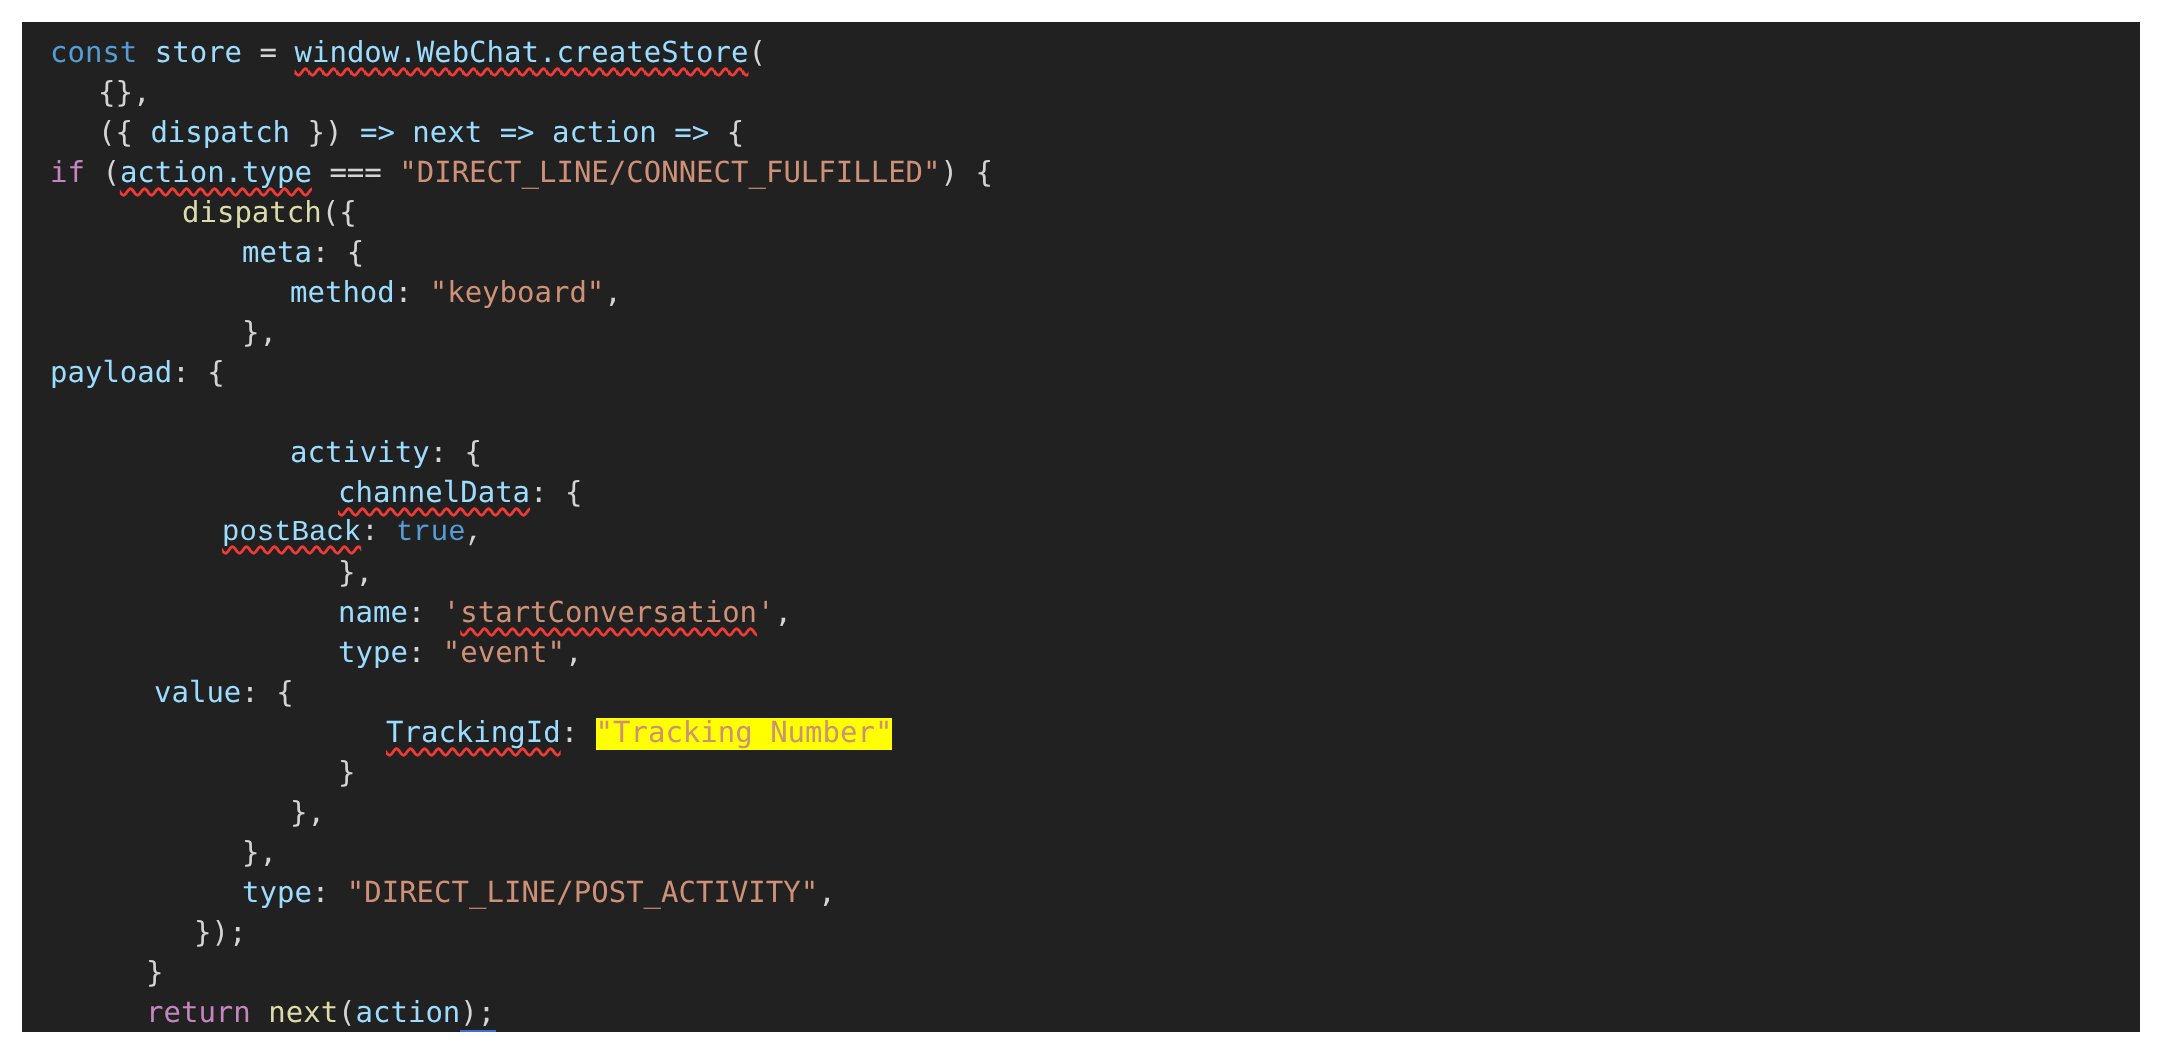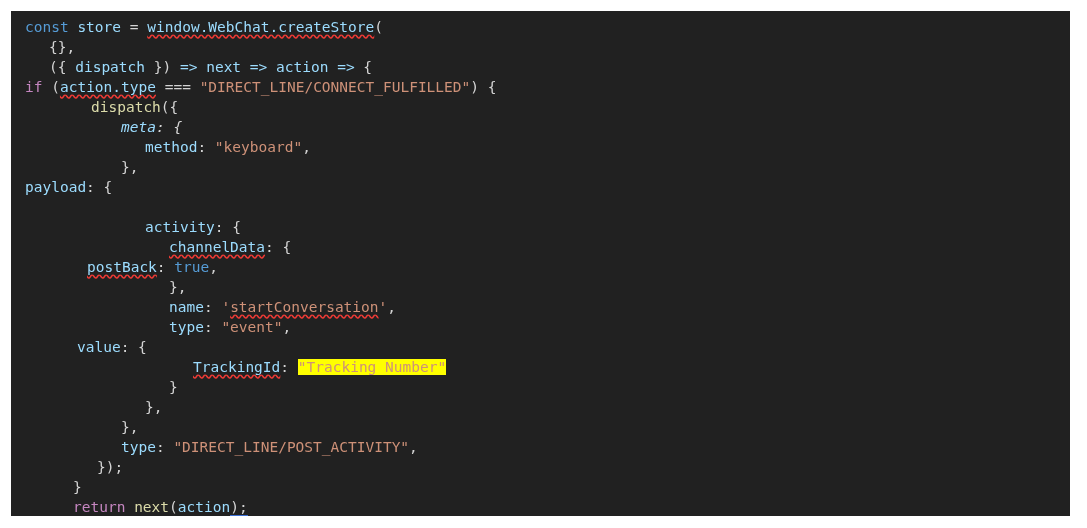--- a/index.html
+++ b/index.html
@@ -92,27 +92,27 @@
 
 <div id="page">
 
   <div id="code-block">
     <div id="code-lines">
         <div class="code-line" style="padding-left: 14px;"><span class="kw">const</span><span class="punc"> </span><span class="ident">store</span><span class="punc"> </span><span class="op">=</span><span class="punc"> </span><span class="ident sp">window.WebChat.createStore</span><span class="punc">(</span></div>
         <div class="code-line" style="padding-left: 38px;"><span class="punc">{},</span></div>
         <div class="code-line" style="padding-left: 38px;"><span class="punc">({ </span><span class="ident">dispatch</span><span class="punc"> }) </span><span class="ident">=&gt;</span><span class="punc"> </span><span class="ident">next</span><span class="punc"> </span><span class="ident">=&gt;</span><span class="punc"> </span><span class="ident">action</span><span class="punc"> </span><span class="ident">=&gt;</span><span class="punc"> {</span></div>
         <div class="code-line" style=""><span class="ctrl">if</span><span class="punc"> (</span><span class="ident sp">action.type</span><span class="punc"> </span><span class="op">===</span><span class="punc"> </span><span class="str">"DIRECT_LINE/CONNECT_FULFILLED"</span><span class="punc">) {</span></div>
         <div class="code-line" style="padding-left: 80px;"><span class="fn">dispatch</span><span class="punc">({</span></div>
-        <div class="code-line" style="padding-left: 110px; font-style: italic;"><span class="ident">meta</span><span class="punc">: {</span></div>
+        <div class="code-line" style="padding-left: 110px;"><span class="ident">meta</span><span class="punc">: {</span></div>
         <div class="code-line" style="padding-left: 134px;"><span class="ident">method</span><span class="punc">: </span><span class="str">"keyboard"</span><span class="punc">,</span></div>
         <div class="code-line" style="padding-left: 110px;"><span class="punc">},</span></div>
         <div class="code-line" style=""><span class="ident">payload</span><span class="punc">: {</span></div>
         <div class="code-line" style="padding-left: 134px; margin-top: 20px;"><span class="ident">activity</span><span class="punc">: {</span></div>
         <div class="code-line" style="padding-left: 158px;"><span class="ident sp">channelData</span><span class="punc">: {</span></div>
-        <div class="code-line" style="padding-left: 76px;"><span class="ident sp">postBack</span><span class="punc">: </span><span class="kw">true</span><span class="punc">,</span></div>
+        <div class="code-line" style="padding-left: 100px; font-family: Liberation Mono, monospace;"><span class="ident sp">postBack</span><span class="punc">: </span><span class="kw">true</span><span class="punc">,</span></div>
         <div class="code-line" style="padding-left: 158px;"><span class="punc">},</span></div>
         <div class="code-line" style="padding-left: 158px;"><span class="ident">name</span><span class="punc">: </span><span class="str">'</span><span class="str sp">startConversation</span><span class="str">'</span><span class="punc">,</span></div>
         <div class="code-line" style="padding-left: 158px;"><span class="ident">type</span><span class="punc">: </span><span class="str">"event"</span><span class="punc">,</span></div>
         <div class="code-line" style="padding-left: 66px;"><span class="ident">value</span><span class="punc">: {</span></div>
         <div class="code-line" style="padding-left: 182px;"><span class="ident sp">TrackingId</span><span class="punc">:</span><span class="punc"> </span><span class="str hl">"Tracking Number"</span></div>
         <div class="code-line" style="padding-left: 158px;"><span class="punc">}</span></div>
         <div class="code-line" style="padding-left: 134px;"><span class="punc">},</span></div>
         <div class="code-line" style="padding-left: 110px;"><span class="punc">},</span></div>
         <div class="code-line" style="padding-left: 110px;"><span class="ident">type</span><span class="punc">: </span><span class="str">"DIRECT_LINE/POST_ACTIVITY"</span><span class="punc">,</span></div>
         <div class="code-line" style="padding-left: 86px;"><span class="punc">});</span></div>

